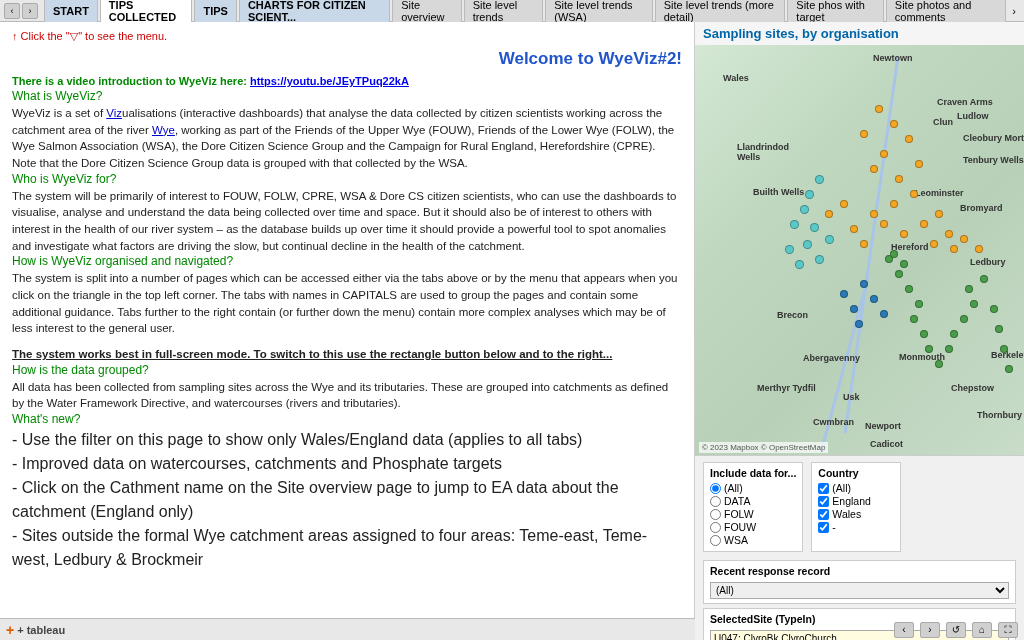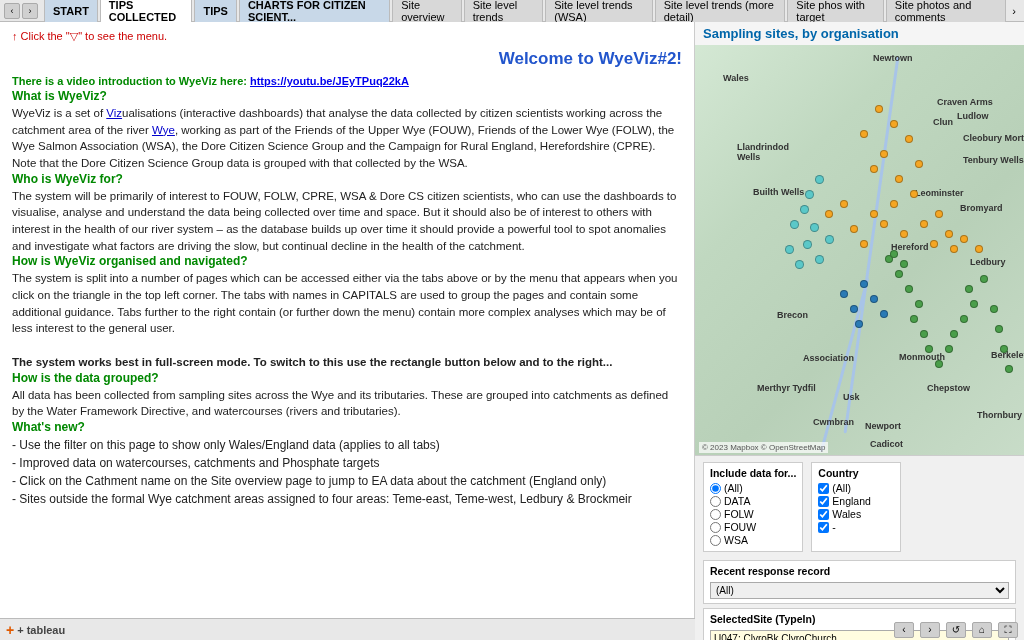--- a/index.html
+++ b/index.html
@@ -85,39 +85,39 @@
       font-weight: bold;
       margin-bottom: 2px;
     }
     .video-link {
       color: #0000ee;
       text-decoration: underline;
     }
 
     .section-heading {
       color: #008800;
-      font-weight: bold;
+      font-weight: normal;
       font-size: 12px;
       margin-top: 0;
       margin-bottom: 2px;
     }
 
     .body-text {
       font-size: 11.5px;
       line-height: 1.45;
       color: #222;
     }
     .body-text .highlight {
       color: #0000cc;
       text-decoration: underline;
     }
     .body-text strong { font-weight: bold; }
 
     .whats-new-list {
-      font-size: 12px;
+      font-size: 16px;
       line-height: 1.5;
       color: #222;
       margin-top: 2px;
     }
 
     
     #right-panel {
       width: 329px;
       background: #f5f5f5;
       display: flex;
@@ -308,21 +308,21 @@
     <div class="section-heading">What is WyeViz?</div>
     <div class="body-text">
       WyeViz is a set of <span class="highlight">Viz</span>ualisations (interactive dashboards) that analyse the data collected by citizen scientists working across the catchment area of the river <span class="highlight">Wye</span>, working as part of the Friends of the Upper Wye (FOUW), Friends of the Lower Wye (FOLW), the Wye Salmon Association (WSA), the Dore Citizen Science Group and the Campaign for Rural England, Herefordshire (CPRE). Note that the Dore Citizen Science Group data is grouped with that collected by the WSA.
     </div>
 
     <div class="section-heading">Who is WyeViz for?</div>
     <div class="body-text">The system will be primarily of interest to FOUW, FOLW, CPRE, WSA &amp; Dore CS citizen scientists, who can use the dashboards to visualise, analyse and understand the data being collected over time and space. But it should also be of interest to others with interest in the health of our river system – as the database builds up over time it should provide a powerful tool to spot anomalies and investigate what factors are driving the slow, but continual decline in the health of the catchment.</div>
 
     <div class="section-heading">How is WyeViz organised and navigated?</div>
     <div class="body-text">The system is split into a number of pages which can be accessed either via the tabs above or by the menu that appears when you click on the triangle in the top left corner. The tabs with names in CAPITALS are used to group the pages and contain some additional guidance. Tabs further to the right contain (or further down the menu) contain more complex analyses which may be of less interest to the general user.</div>
-    <div class="body-text" style="margin-top:17px;">
+    <div class="body-text" style="margin-top:9px;text-decoration:underline;">
       <strong>The system works best in full-screen mode. To switch to this use the rectangle button below and to the right...</strong>
     </div>
 
     <div class="section-heading">How is the data grouped?</div>
     <div class="body-text">All data has been collected from sampling sites across the Wye and its tributaries. These are grouped into catchments as defined by the Water Framework Directive, and watercourses (rivers and tributaries).</div>
 
     <div class="section-heading">What's new?</div>
     <div class="whats-new-list" id="whats-new-container">
         <div>- Use the filter on this page to show only Wales/England data (applies to all tabs)</div>
         <div>- Improved data on watercourses, catchments and Phosphate targets</div>
@@ -347,24 +347,24 @@
       <div class="map-label" style="left:268px;top:88px;">Cleobury Mortimer</div>
       <div class="map-label" style="left:262px;top:66px;">Ludlow</div>
       <div class="map-label" style="left:268px;top:110px;">Tenbury Wells</div>
       <div class="map-label" style="left:42px;top:97px;">Llandrindod<br>Wells</div>
       <div class="map-label" style="left:58px;top:142px;">Builth Wells</div>
       <div class="map-label" style="left:220px;top:143px;">Leominster</div>
       <div class="map-label" style="left:265px;top:158px;">Bromyard</div>
       <div class="map-label" style="left:196px;top:197px;">Hereford</div>
       <div class="map-label" style="left:275px;top:212px;">Ledbury</div>
       <div class="map-label" style="left:82px;top:265px;">Brecon</div>
-      <div class="map-label" style="left:108px;top:308px;">Association</div>
+      <div class="map-label" style="left:108px;top:308px;">Abergavenny</div>
       <div class="map-label" style="left:62px;top:338px;">Merthyr Tydfil</div>
       <div class="map-label" style="left:204px;top:307px;">Monmouth</div>
-      <div class="map-label" style="left:232px;top:338px;">Chepstow</div>
+      <div class="map-label" style="left:256px;top:338px;">Chepstow</div>
       <div class="map-label" style="left:158px;top:376px;padding-left:12px;">Newport</div>
       <div class="map-label" style="left:118px;top:372px;">Cwmbran</div>
       <div class="map-label" style="left:175px;top:394px;">Cadicot</div>
       <div class="map-label" style="left:148px;top:347px;">Usk</div>
       <div class="map-label" style="left:296px;top:305px;">Berkeley</div>
       <div class="map-label" style="left:282px;top:365px;">Thornbury</div>
 
       <div class="map-dot" style="background:#f5a623;left:180px;top:60px;"></div>
       <div class="map-dot" style="background:#f5a623;left:195px;top:75px;"></div>
       <div class="map-dot" style="background:#f5a623;left:210px;top:90px;"></div>

